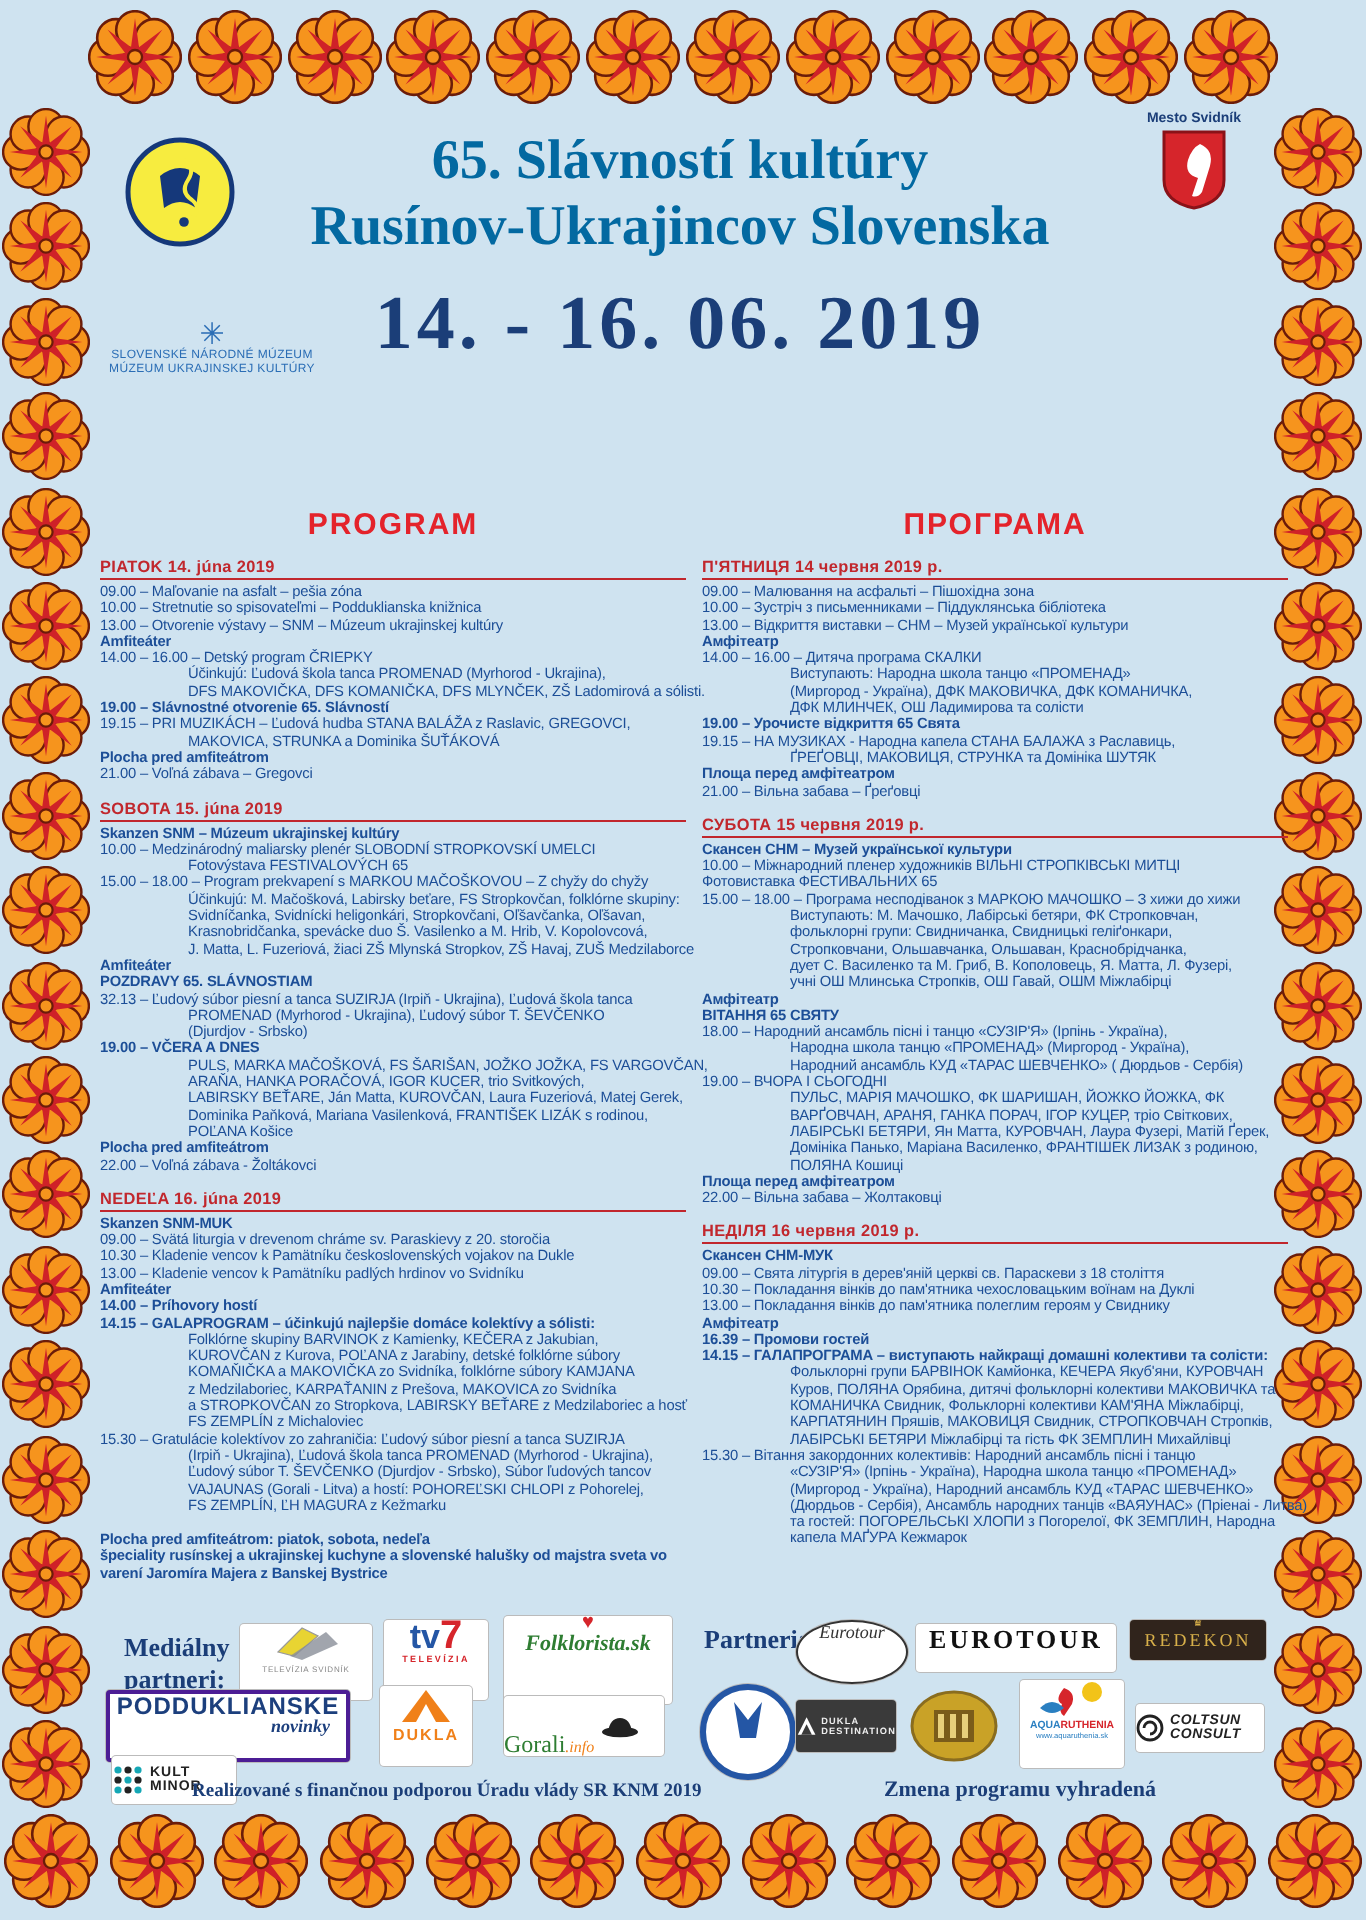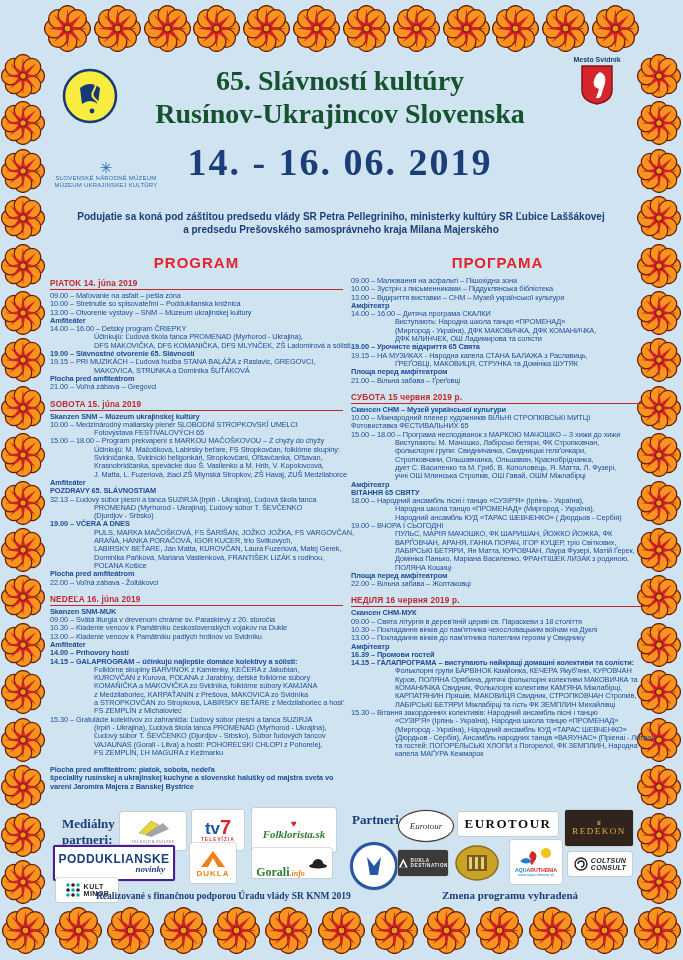--- a/index.html
+++ b/index.html
@@ -13,21 +13,21 @@
   .b-bottom{left:2px;right:2px;bottom:2px;height:51px;}
   .b-left{left:1px;top:54px;bottom:56px;width:45px;flex-direction:column;}
   .b-right{right:1px;top:54px;bottom:56px;width:45px;flex-direction:column;}
   .b-top svg,.b-bottom svg{width:47px;height:47px;}
   .b-left svg,.b-right svg{width:44px;height:44px;}
 
   
   .banner{position:absolute;left:132px;top:12px;width:424px;height:48px;background:#d6252b;border:2px solid #111;
           color:#fff;font-family:"Liberation Serif",serif;font-weight:bold;font-size:33px;letter-spacing:4px;
           display:flex;align-items:center;justify-content:center;}
-  .main-title{position:absolute;left:90px;top:64px;width:500px;text-align:center;color:#14532d;
+  .main-title{position:absolute;left:90px;top:64px;width:500px;text-align:center;color:#0369a1;
           font-family:"Liberation Serif",serif;font-weight:bold;font-size:28px;line-height:33px;}
   .date-line{position:absolute;left:140px;top:140px;width:400px;text-align:center;color:#1b3e78;
           font-family:"Liberation Serif",serif;font-weight:bold;font-size:38px;letter-spacing:2px;}
   .patronage{position:absolute;left:60px;top:210px;width:562px;text-align:center;color:#1b3e78;
           font-weight:bold;font-size:10px;line-height:13px;}
 
   .festival-emblem{position:absolute;left:62px;top:68px;width:56px;height:56px;}
   .snm-logo{position:absolute;left:46px;top:160px;width:120px;text-align:center;color:#2a6db5;}
   .snm-logo .ast{font-size:15px;line-height:15px;}
   .snm-logo .ln{font-size:6px;line-height:7px;letter-spacing:.2px;}
@@ -49,47 +49,47 @@
   .pline.b{font-weight:bold;}
   .pline.ind{padding-left:44px;}
   .pfooter{margin-top:9px;}
 
   
   .media-label{position:absolute;left:62px;top:816px;color:#1b3e78;font-family:"Liberation Serif",serif;
                font-weight:bold;font-size:13px;line-height:16px;}
   .partner-label{position:absolute;left:352px;top:812px;color:#1b3e78;font-family:"Liberation Serif",serif;
                font-weight:bold;font-size:13px;}
   .logo-box{position:absolute;background:#fff;border-radius:2px;box-shadow:0 0 0 .5px #bbb;
-            display:flex;align-items:center;justify-content:center;flex-direction:column;overflow:hidden;}
+            display:flex;align-items:center;justify-content:flex-start;flex-direction:column;overflow:hidden;}
 
   .lb-tvsvk{left:120px;top:812px;width:66px;height:38px;}
   .lb-tvsvk .cap{font-size:4px;color:#888;letter-spacing:.4px;}
   .lb-tv7{left:192px;top:810px;width:52px;height:40px;}
   .lb-tv7 .big{font-weight:bold;font-size:17px;line-height:16px;color:#2456a5;}
   .lb-tv7 .big .seven{color:#d6252b;font-size:20px;}
   .lb-tv7 .cap{font-size:4.5px;color:#d6252b;letter-spacing:1.2px;font-weight:bold;}
   .lb-folk{left:252px;top:808px;width:84px;height:44px;}
   .lb-folk .scr{font-family:"Liberation Serif",serif;font-style:italic;font-weight:bold;color:#2e7d32;font-size:11px;}
   .lb-folk .heart{color:#d6252b;font-size:10px;line-height:8px;}
   .lb-podd{left:53px;top:845px;width:118px;height:32px;border:2px solid #4c1d95;}
   .lb-podd .t1{font-weight:bold;color:#1c3f7d;font-size:12px;letter-spacing:.5px;line-height:12px;}
   .lb-podd .t2{font-family:"Liberation Serif",serif;font-style:italic;font-weight:bold;color:#1c3f7d;font-size:9px;align-self:flex-end;margin-right:8px;line-height:9px;}
   .lb-dukla{left:190px;top:843px;width:46px;height:40px;}
   .lb-dukla .t{color:#f08019;font-weight:bold;font-size:8px;letter-spacing:1px;}
   .lb-gorali{left:252px;top:848px;width:80px;height:30px;flex-direction:row;gap:3px;}
-  .lb-gorali .t{font-family:"Liberation Serif",serif;color:#2e7d32;font-size:12px;font-weight:bold;margin-top:18px;}
+  .lb-gorali .t{font-family:"Liberation Serif",serif;color:#2e7d32;font-size:12px;font-weight:normal;margin-top:18px;}
   .lb-gorali .t .info{color:#f08019;font-size:8px;font-style:italic;}
   .lb-kult{left:56px;top:878px;width:62px;height:24px;flex-direction:row;gap:3px;}
   .lb-kult .t{font-size:7px;font-weight:bold;color:#222;line-height:7.5px;letter-spacing:.5px;}
 
   .lb-eurocircle{left:398px;top:810px;width:54px;height:30px;border-radius:50%;border:1.5px solid #333;}
   .lb-eurocircle .t{font-family:"Liberation Serif",serif;font-style:italic;font-size:9px;color:#333;}
   .lb-eurotext{left:458px;top:812px;width:100px;height:24px;}
   .lb-eurotext .t{font-family:"Liberation Serif",serif;font-weight:bold;font-size:13px;letter-spacing:1.5px;color:#111;}
-  .lb-redekon{left:565px;top:810px;width:68px;height:36px;background:#30241c;}
+  .lb-redekon{left:565px;top:810px;width:68px;height:20px;background:#30241c;}
   .lb-redekon .crown{color:#d8b04a;font-size:6px;line-height:5px;}
   .lb-redekon .t{font-family:"Liberation Serif",serif;color:#d8b04a;font-size:9px;letter-spacing:1.5px;}
   .lb-sport{left:350px;top:842px;width:42px;height:42px;border-radius:50%;border:3px solid #2456a5;background:#fff;}
   .lb-dukladest{left:398px;top:850px;width:50px;height:26px;background:#3a3a3a;flex-direction:row;gap:2px;}
   .lb-dukladest .t{color:#eee;font-size:4.6px;line-height:5.2px;letter-spacing:.6px;font-weight:bold;}
   .lb-gold{left:455px;top:845px;width:44px;height:36px;background:transparent;box-shadow:none;}
   .lb-aqua{left:510px;top:840px;width:52px;height:44px;}
   .lb-aqua .t{font-size:5.2px;font-weight:bold;line-height:6px;}
   .lb-aqua .t .aq{color:#2a7fc1;} .lb-aqua .t .ru{color:#d6252b;}
   .lb-aqua .w{font-size:3.8px;color:#2a7fc1;}
@@ -872,24 +872,20 @@
 
   <div class="snm-logo">
     <div class="ast">✳</div>
     <div class="ln">SLOVENSKÉ NÁRODNÉ MÚZEUM</div>
     <div class="ln">MÚZEUM UKRAJINSKEJ KULTÚRY</div>
   </div>
 
   <div class="date-line">14. - 16. 06. 2019</div>
 
 
-  <div class="patronage">
-    <div>Podujatie sa koná pod záštitou predsedu vlády SR Petra Pellegriniho, ministerky kultúry SR Ľubice Laššákovej</div>
-    <div>a predsedu Prešovského samosprávneho kraja Milana Majerského</div>
-  </div>
 
   <div class="programs">
     <div class="pcol">
       <div class="pcol-header">PROGRAM</div>
     <div class="day-header">PIATOK 14. júna 2019</div>
         <div class="pline">09.00 – Maľovanie na asfalt – pešia zóna</div>
         <div class="pline">10.00 – Stretnutie so spisovateľmi – Podduklianska knižnica</div>
         <div class="pline">13.00 – Otvorenie výstavy – SNM – Múzeum ukrajinskej kultúry</div>
         <div class="pline b">Amfiteáter</div>
         <div class="pline">14.00 – 16.00 –  Detský program ČRIEPKY</div>
@@ -940,20 +936,21 @@
         <div class="pline ind">(Irpiň - Ukrajina), Ľudová škola tanca PROMENAD (Myrhorod - Ukrajina),</div>
         <div class="pline ind">Ľudový súbor T. ŠEVČENKO (Djurdjov - Srbsko), Súbor ľudových tancov</div>
         <div class="pline ind">VAJAUNAS (Gorali - Litva) a hostí: POHOREĽSKI CHLOPI  z Pohorelej,</div>
         <div class="pline ind">FS ZEMPLÍN, ĽH MAGURA z Kežmarku</div>
         <div class="pline b pfooter">Plocha pred amfiteátrom: piatok, sobota, nedeľa</div>
         <div class="pline b">špeciality rusínskej a ukrajinskej kuchyne a slovenské halušky od majstra sveta vo</div>
         <div class="pline b">varení Jaromíra Majera z Banskej Bystrice</div>
       </div>
     <div class="pcol">
       <div class="pcol-header">ПРОГРАМА</div>
+    <div class="day-header">П'ЯТНИЦЯ 14 червня 2019 р.</div>
         <div class="pline">09.00 – Малювання на асфальті – Пішохідна зона</div>
         <div class="pline">10.00 – Зустріч з письменниками – Піддуклянська бібліотека</div>
         <div class="pline">13.00 – Відкриття виставки – СНМ – Музей української культури</div>
         <div class="pline b">Амфітеатр</div>
         <div class="pline">14.00 – 16.00 –  Дитяча програма СКАЛКИ</div>
         <div class="pline ind">Виступають:  Народна школа танцю «ПРОМЕНАД»</div>
         <div class="pline ind">(Миргород - Україна), ДФК МАКОВИЧКА, ДФК КОМАНИЧКА,</div>
         <div class="pline ind">ДФК МЛИНЧЕК, ОШ Ладимирова та солісти</div>
         <div class="pline b">19.00 – Урочисте відкриття 65 Свята</div>
         <div class="pline">19.15  –  НА МУЗИКАХ -  Народна капела СТАНА БАЛАЖА з Раславиць,</div>

